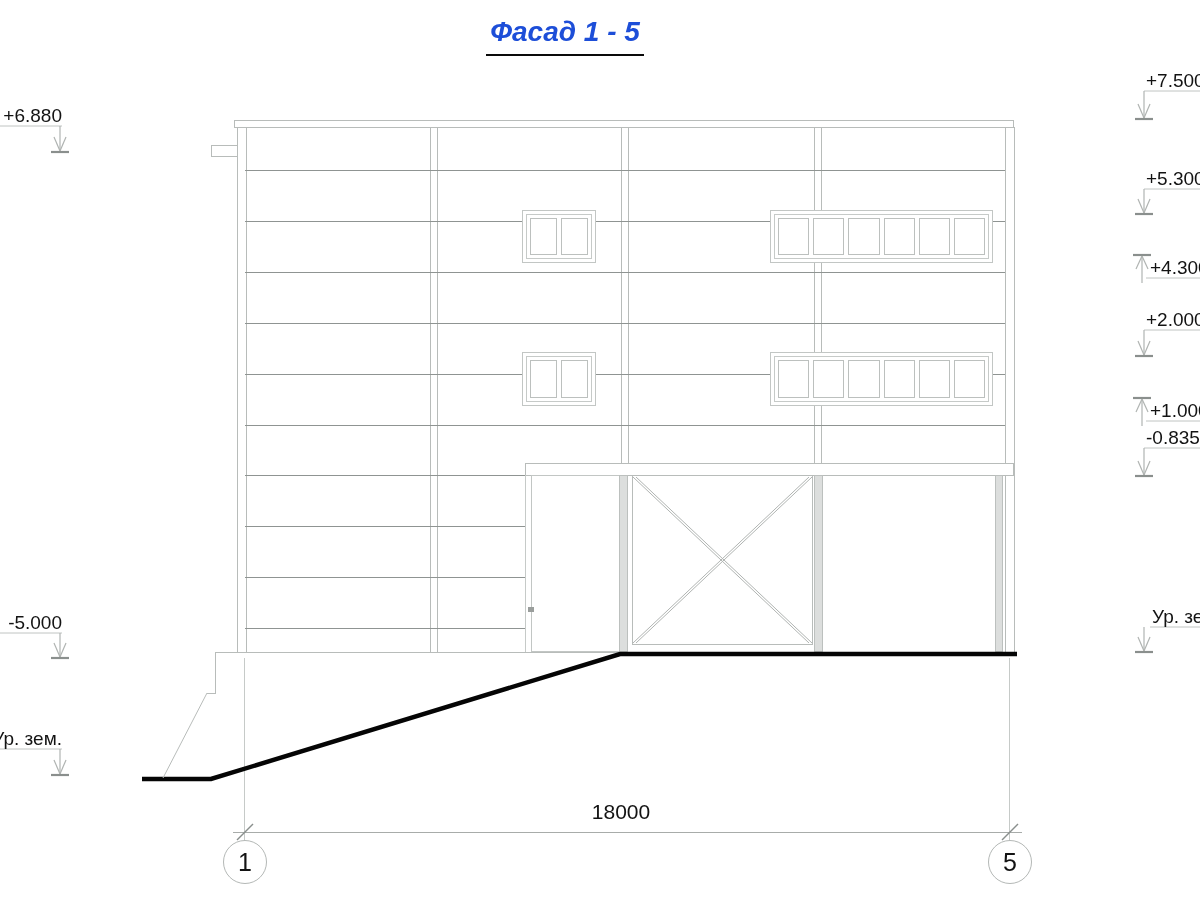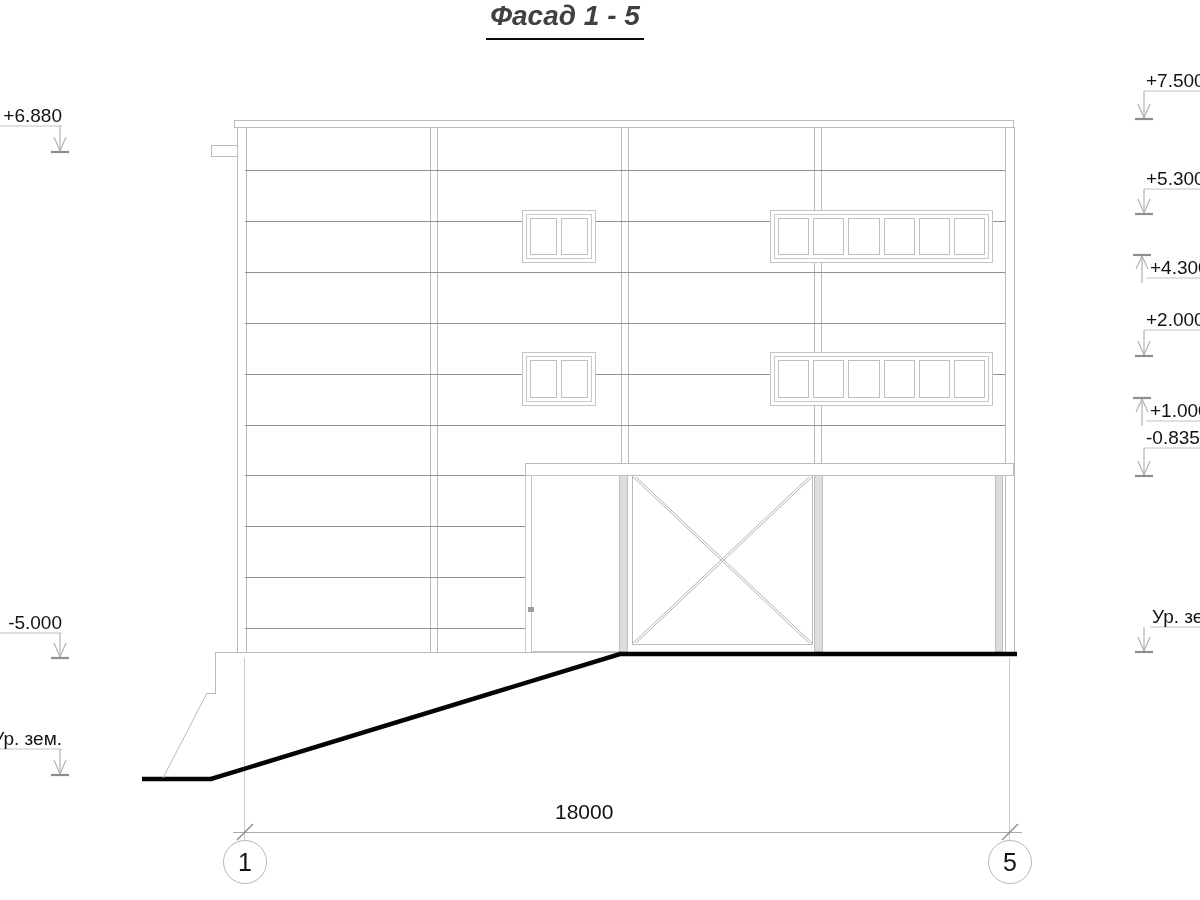--- a/index.html
+++ b/index.html
@@ -11,24 +11,24 @@
   .wall{position:absolute;border-left:1px solid #b8bcba;border-right:1px solid #b8bcba}
   .box{position:absolute;border:1px solid #b8bcba;background:#fff;box-sizing:border-box}
   .win{position:absolute;border:1px solid #c2c6c4;background:#fff;padding:3px;box-sizing:border-box}
   .win-in{height:100%;border:1px solid #c6cac8;display:flex;gap:4px;padding:3px;box-sizing:border-box}
   .pane{flex:1;border:1px solid #bcc0be;background:#fff}
   .colfill{position:absolute;background:#dcdedd;border:1px solid #bcc0be;box-sizing:border-box}
   .lvl{position:absolute;font-size:19px;white-space:nowrap;color:#131313}
   .lvl.l{text-align:right}
   .axis{position:absolute;width:42px;height:42px;border:1px solid #b4b8b6;border-radius:50%;
         background:#fff;display:flex;align-items:center;justify-content:center;font-size:25px;color:#131313}
-  #ttl{position:absolute;left:440px;top:0;width:250px;text-align:center;
-       font-size:28px;font-weight:bold;font-style:italic;color:#404040}
+  #ttl{position:absolute;left:440px;top:16px;width:250px;text-align:center;
+       font-size:28px;font-weight:bold;font-style:italic;color:#1d4ed8}
   #ttl span{display:inline-block;border-bottom:2px solid #0a0a0a;padding:0 4px 6px;white-space:nowrap}
-  #dimlbl{position:absolute;left:555px;top:800px;width:132px;text-align:left;font-size:21px;color:#131313}
+  #dimlbl{position:absolute;left:555px;top:800px;width:132px;text-align:center;font-size:21px;color:#131313}
   #ov{position:absolute;left:0;top:0;pointer-events:none}
 </style>
 </head>
 <body>
 
 <div id="c">
 
   <div class="wall" style="left:237px;top:127px;width:8px;height:525px"></div>
   <div class="wall" style="left:1005px;top:127px;width:8px;height:525px"></div>
   <div class="wall" style="left:430px;top:127px;width:6px;height:525px"></div>

